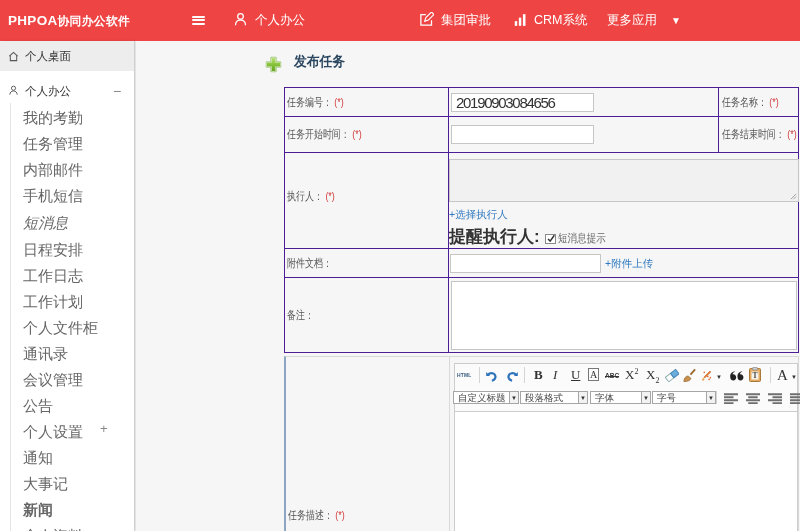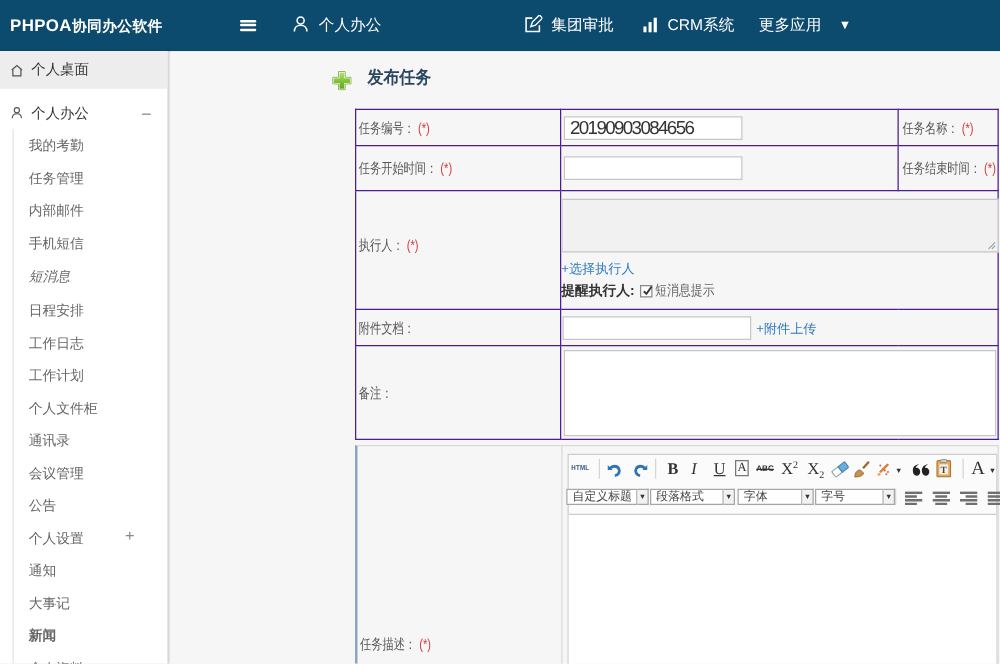--- a/index.html
+++ b/index.html
@@ -1,31 +1,31 @@
 <!DOCTYPE html>
 <html><head>
 <meta charset="utf-8">
 <style>
 * { margin:0; padding:0; box-sizing:border-box; }
 html,body { width:800px; height:531px; overflow:hidden; }
 body { font-family:"Liberation Sans",sans-serif; background:#f6f6f6; position:relative; }
 
 
-.topbar { position:absolute; left:0; top:0; width:800px; height:41px; background:#0c4a6e; }
+.topbar { position:absolute; left:0; top:0; width:800px; height:41px; background:#ef4444; }
 .logo { position:absolute; left:8px; top:0; height:41px; line-height:41px; color:#fff; font-size:13.5px; font-weight:bold; letter-spacing:0.3px; }
 .burger { position:absolute; left:192px; top:15.5px; width:13px; height:10px; }
 .burger span{ display:block; height:2px; background:#fff; border-radius:2px; margin-bottom:1.6px;}
 .navitem { position:absolute; top:0; height:41px; line-height:41px; color:#fff; font-size:12.5px; }
 .navitem svg { vertical-align:middle; margin-right:7px; position:relative; top:-1px;}
 
 
 .sidebar { position:absolute; left:0; top:41px; width:135px; height:490px; background:#fff; border-right:1px solid #cfcfcf; box-shadow:1.5px 0 3px rgba(0,0,0,0.10); }
 .side-top { position:absolute; left:0; top:0; width:134px; height:30px; background:#ededed; color:#333; font-size:11.5px; line-height:30px; }
 .side-group { position:absolute; left:0; width:134px; color:#333; font-size:11.5px; }
-.side-sub { position:absolute; left:23px; color:#666; font-size:11px; white-space:nowrap; }
+.side-sub { position:absolute; left:23px; color:#666; font-size:15px; white-space:nowrap; }
 .guide { position:absolute; left:10px; top:62px; width:1px; height:428px; background:#e4e4e4; }
 .toggle { position:absolute; color:#888; font-size:14px; }
 
 
 .main { position:absolute; left:136px; top:41px; width:664px; height:490px; background:#f6f6f6; overflow:hidden; }
 .hdr { position:absolute; left:158px; top:12px; font-size:14px; font-weight:bold; color:#2b4760; transform:scaleX(0.91); transform-origin:0 50%; }
 .plus { position:absolute; left:129px; top:14.5px; width:17px; height:17px; }
 
 
 .t1 { position:absolute; left:148px; top:46px; width:515px; background:#f6f6f6; border-collapse:collapse; table-layout:fixed; }
@@ -147,21 +147,21 @@
     </tr>
     <tr style="height:95px;">
       <td class="lab" style="padding-bottom:8px;"><span class="lt">执行人：  <span class="red">(*)</span></span></td>
       <td colspan="2" style="padding:6px 0 0 0;vertical-align:top;">
         <div class="ta" style="width:350px;height:43px;background:#f1f1f1;position:relative;">
           <svg style="position:absolute;right:1px;bottom:1px;" width="7" height="7" viewBox="0 0 8 8">
                 <path d="M7 1 L1 7 M7 4 L4 7" stroke="#999" stroke-width="1" fill="none"></path>
               </svg>
         </div>
         <div style="margin-top:6px;"><a class="link" href="#">+选择执行人</a></div>
-        <div style="margin-top:3px;font-size:11.5px;color:#333;"><b style="font-size:11px;">提醒执行人: </b><span style="display:inline-block;width:10.5px;height:10.5px;border:1px solid #8a8a8a;background:#fff;position:relative;vertical-align:-2px;margin:0 2px 0 1px;"><svg width="10" height="10" viewBox="0 0 12 12" style="position:absolute;left:0;top:-1px;">
+        <div style="margin-top:3px;font-size:11.5px;color:#333;"><b style="font-size:17px;">提醒执行人: </b><span style="display:inline-block;width:10.5px;height:10.5px;border:1px solid #8a8a8a;background:#fff;position:relative;vertical-align:-2px;margin:0 2px 0 1px;"><svg width="10" height="10" viewBox="0 0 12 12" style="position:absolute;left:0;top:-1px;">
                   <path d="M2.5 6 L5 8.5 L10 1.5" stroke="#333" stroke-width="1.8" fill="none"></path>
                 </svg></span><span style="color:#666;display:inline-block;transform:scaleX(0.83);transform-origin:0 50%;">短消息提示</span></div>
       </td>
     </tr>
     <tr style="height:29px;">
       <td class="lab"><span class="lt">附件文档：</span></td>
       <td colspan="2"><input class="txt" style="width: 151px; margin-left: 1px; font-size: 12px;"><a class="link" href="#" style="margin-left:4px;">+附件上传</a></td>
     </tr>
     <tr style="height:75px;">
       <td class="lab"><span class="lt">备注：</span></td>

